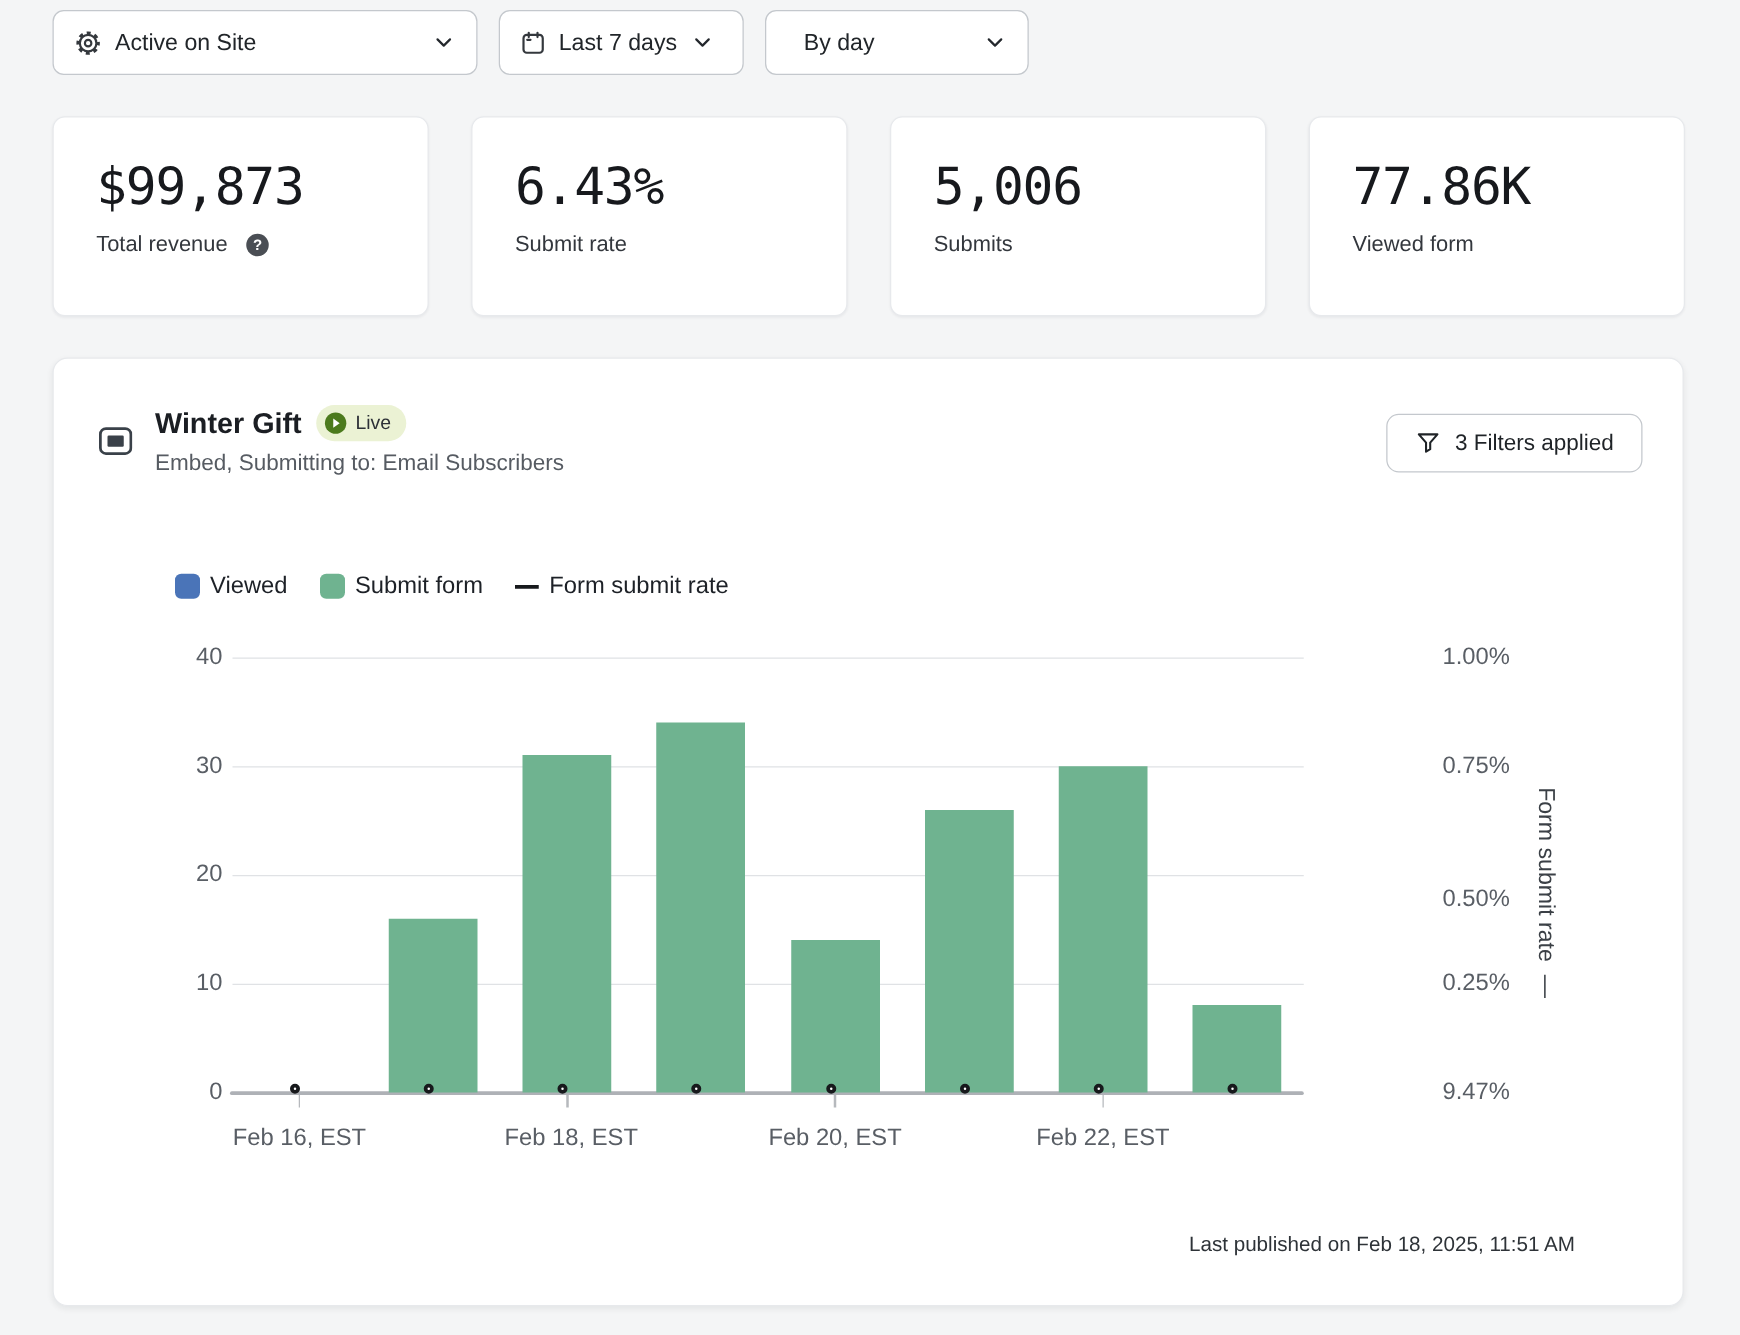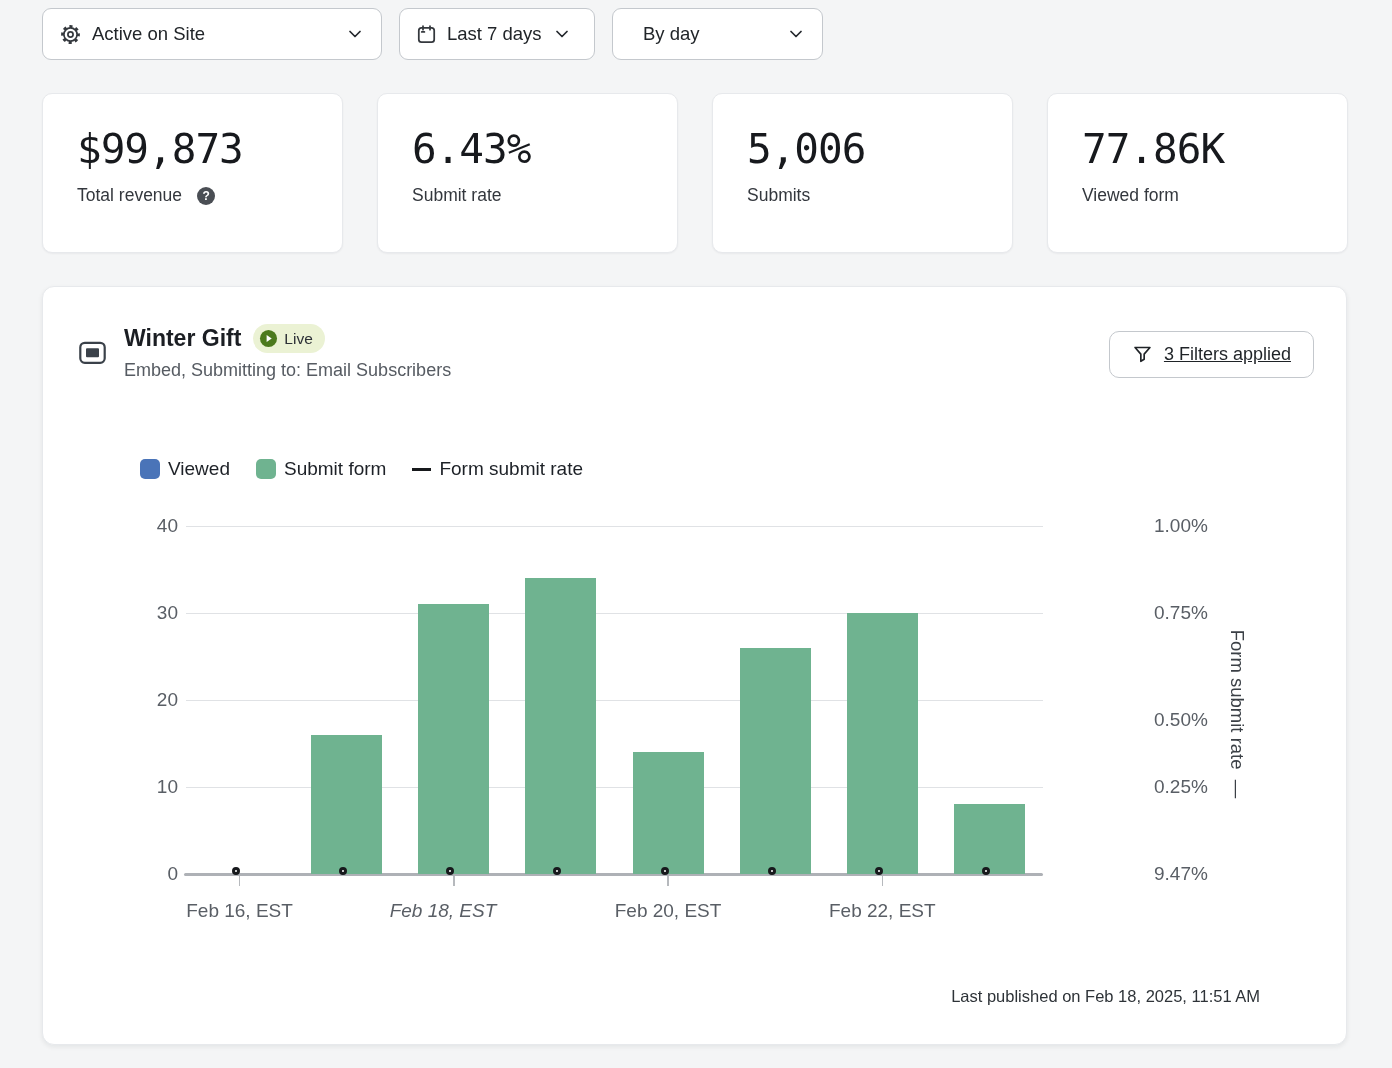--- a/index.html
+++ b/index.html
@@ -55,21 +55,21 @@
   .form-title { position:absolute; left:81px; top:37px; font-size:23px; font-weight:bold; color:#1b1e23; display:flex; align-items:center; gap:12px; }
   .live-badge {
     display:inline-flex; align-items:center; gap:6px; background:#ebf2d4;
     border-radius:15px; height:29px; padding:0 12px 0 6px;
     font-size:15.5px; font-weight:normal; color:#2c3036;
   }
   .form-subtitle { position:absolute; left:81px; top:73px; font-size:18px; color:#565b62; }
   .filters-btn {
     position:absolute; right:32px; top:44px; height:47px; padding:0 22px;
     background:#fff; border:1px solid #c4c8cd; border-radius:10px;
-    display:flex; align-items:center; gap:11px; font-size:18px; color:#1f2327; cursor:pointer;text-decoration:underline;
+    display:flex; align-items:center; gap:11px; font-size:18px; color:#1f2327; cursor:pointer;
   }
 
   
   .legend { position:absolute; left:97px; top:171px; display:flex; align-items:center; gap:26px; }
   .legend-item { display:flex; align-items:center; gap:8px; font-size:19px; color:#1d2127; }
   .swatch { width:20px; height:20px; border-radius:5px; }
   .dash-swatch { width:19px; height:3px; background:#1a1c1f; }
 
   
   .chart { position:absolute; inset:0; }
@@ -246,21 +246,21 @@
         <div class="line-marker" style="left: 296.188px; top: 579.5px; border-color: rgb(23, 25, 28);"></div>
         <div class="line-marker" style="left: 403.312px; top: 579.5px; border-color: rgb(23, 25, 28);"></div>
         <div class="line-marker" style="left: 510.438px; top: 579.5px; border-color: rgb(23, 25, 28);"></div>
         <div class="line-marker" style="left: 617.562px; top: 579.5px; border-color: rgb(23, 25, 28);"></div>
         <div class="line-marker" style="left: 724.688px; top: 579.5px; border-color: rgb(23, 25, 28);"></div>
         <div class="line-marker" style="left: 831.812px; top: 579.5px; border-color: rgb(23, 25, 28);"></div>
         <div class="line-marker" style="left: 938.938px; top: 579.5px; border-color: rgb(23, 25, 28);"></div>
         <div class="xtick" style="left: 195.812px; top: 589px;"></div>
         <div class="xtick-label" style="left: 111.562px; top: 613px;">Feb 16, EST</div>
         <div class="xtick" style="left: 410.062px; top: 589px;"></div>
-        <div class="xtick-label" style="left: 315px; top: 613px; font-style: italic;">Feb 18, EST</div>
+        <div class="xtick-label" style="left: 329px; top: 613px;">Feb 18, EST</div>
         <div class="xtick" style="left: 624.312px; top: 589px;"></div>
         <div class="xtick-label" style="left: 540.062px; top: 613px;">Feb 20, EST</div>
         <div class="xtick" style="left: 838.562px; top: 589px;"></div>
         <div class="xtick-label" style="left: 754.312px; top: 613px;">Feb 22, EST</div>
       </div>
 
     <div class="raxis-title-wrap">
       <span class="raxis-title">
         <span>Form submit rate</span>&nbsp;&nbsp;<span>—</span>
       </span>

